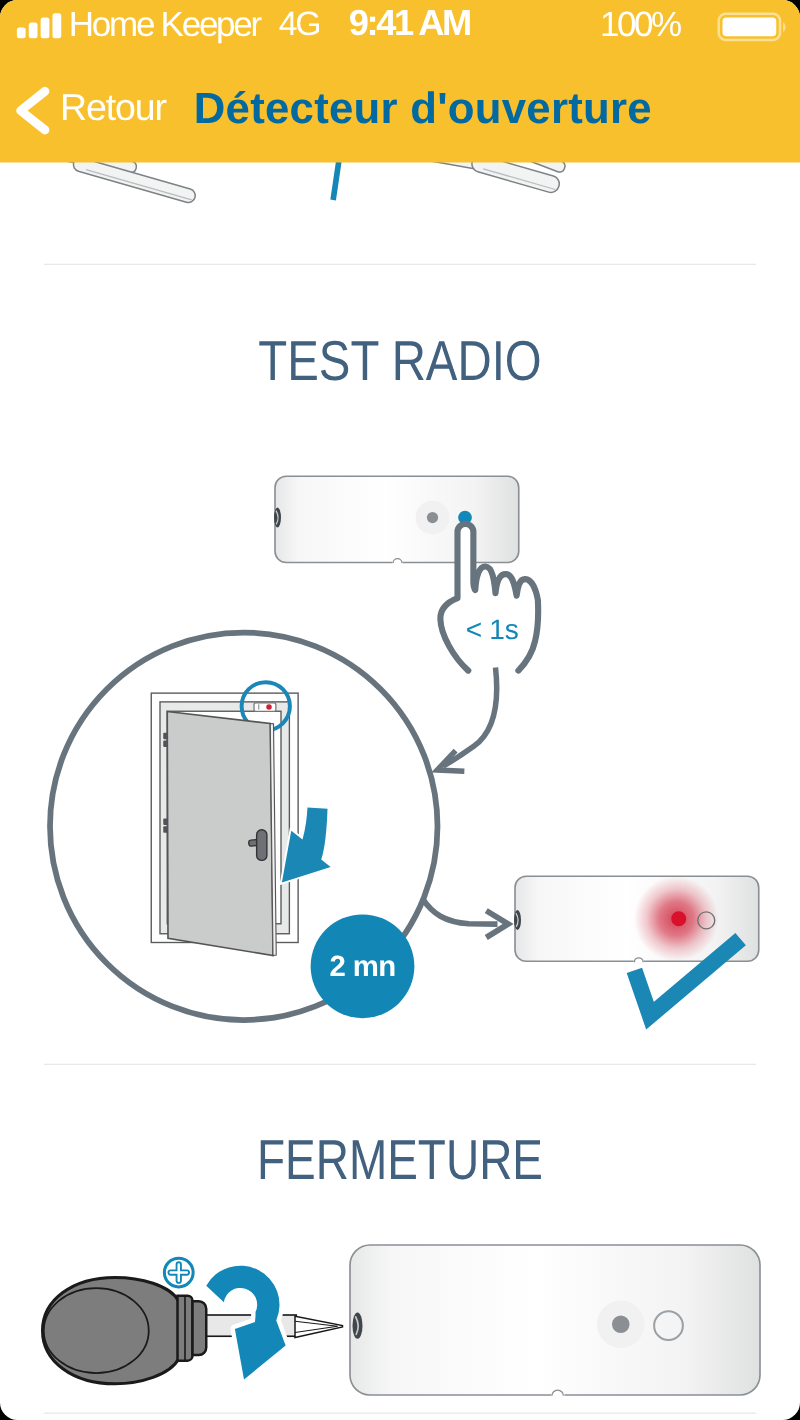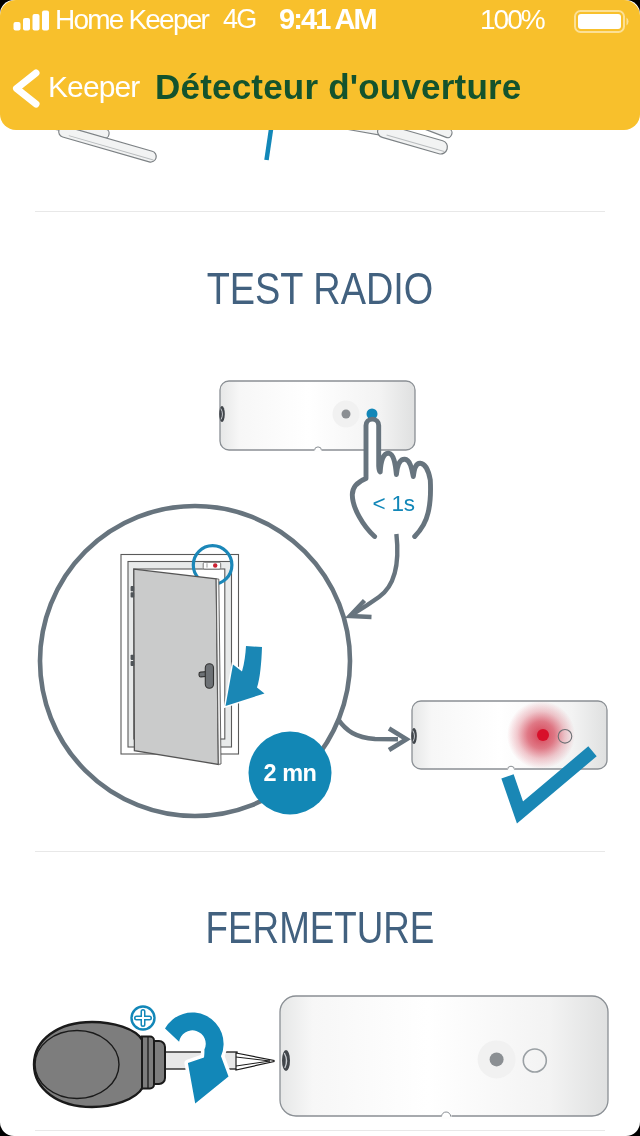--- a/index.html
+++ b/index.html
@@ -1,20 +1,20 @@
 <!DOCTYPE html>
 <html><head>
 <meta charset="utf-8">
 <style>
   html,body{margin:0;padding:0;background:#000;}
   #page{position:relative;width:640px;height:1136px;background:#fff;border-radius:14px;overflow:hidden;font-family:"Liberation Sans",sans-serif;}
   #svg{position:absolute;left:0;top:0;z-index:1;}
-  #header{position:absolute;left:0;top:0;width:640px;height:130px;background:#f8c02c;z-index:5;border-radius:16px;}
+  #header{position:absolute;left:0;top:0;width:640px;height:130px;background:#f8c02c;z-index:5;}
   .st{position:absolute;color:#fff;white-space:nowrap;}
-  #title{position:absolute;left:155px;top:67px;font-size:35px;font-weight:700;color:#14532d;z-index:6;white-space:nowrap;letter-spacing:0.2px;}
+  #title{position:absolute;left:155px;top:67px;font-size:35px;font-weight:700;color:#0369a1;z-index:6;white-space:nowrap;letter-spacing:0.2px;}
   #retour{position:absolute;left:48px;top:70px;font-size:30px;font-weight:400;color:#fff;z-index:6;letter-spacing:-0.9px;}
   .h2{position:absolute;width:640px;text-align:center;color:#42617f;font-size:45px;font-weight:400;z-index:2;}
   .divider{position:absolute;left:35px;width:570px;height:1px;background:#e8e8e8;z-index:2;}
 </style>
 </head>
 <body>
 <div id="page">
   <svg id="svg" width="640" height="1136" viewBox="0 0 640 1136">
     <defs>
       <linearGradient id="dev" x1="0" y1="0" x2="1" y2="0">
@@ -167,21 +167,21 @@
         <path d="M 626.5,17.5 a5,5 0 0 1 0,8 z" fill="#ffffff" fill-opacity="0.5"></path>
       </g>
 
       <path d="M 36,73 L 16.5,88.5 L 36,104" fill="none" stroke="#fff" stroke-width="7" stroke-linecap="round" stroke-linejoin="round"></path>
     </svg>
     <div class="st" style="left:55px;top:4px;font-size:28px;letter-spacing:-1.8px;">Home Keeper</div>
     <div class="st" style="left:223px;top:4px;font-size:27px;letter-spacing:-1.8px;">4G</div>
     <div class="st" style="left:279px;top:3px;font-size:29px;font-weight:700;letter-spacing:-1.9px;text-align:center;">9:41 AM</div>
     <div class="st" style="left:480px;top:4px;font-size:28px;letter-spacing:-2px;">100%</div>
   </div>
-  <div id="retour">Keeper</div>
+  <div id="retour">Retour</div>
   <div id="title">Détecteur d'ouverture</div>
 
   <div class="divider" style="top:211px;"></div>
   <div class="h2" style="top:263px;transform:scaleX(0.842);">TEST RADIO</div>
   <div class="divider" style="top:851px;"></div>
   <div class="h2" style="top:902px;transform:scaleX(0.817);">FERMETURE</div>
   <div class="divider" style="top:1130px;"></div>
 </div>
 
 </body></html>

